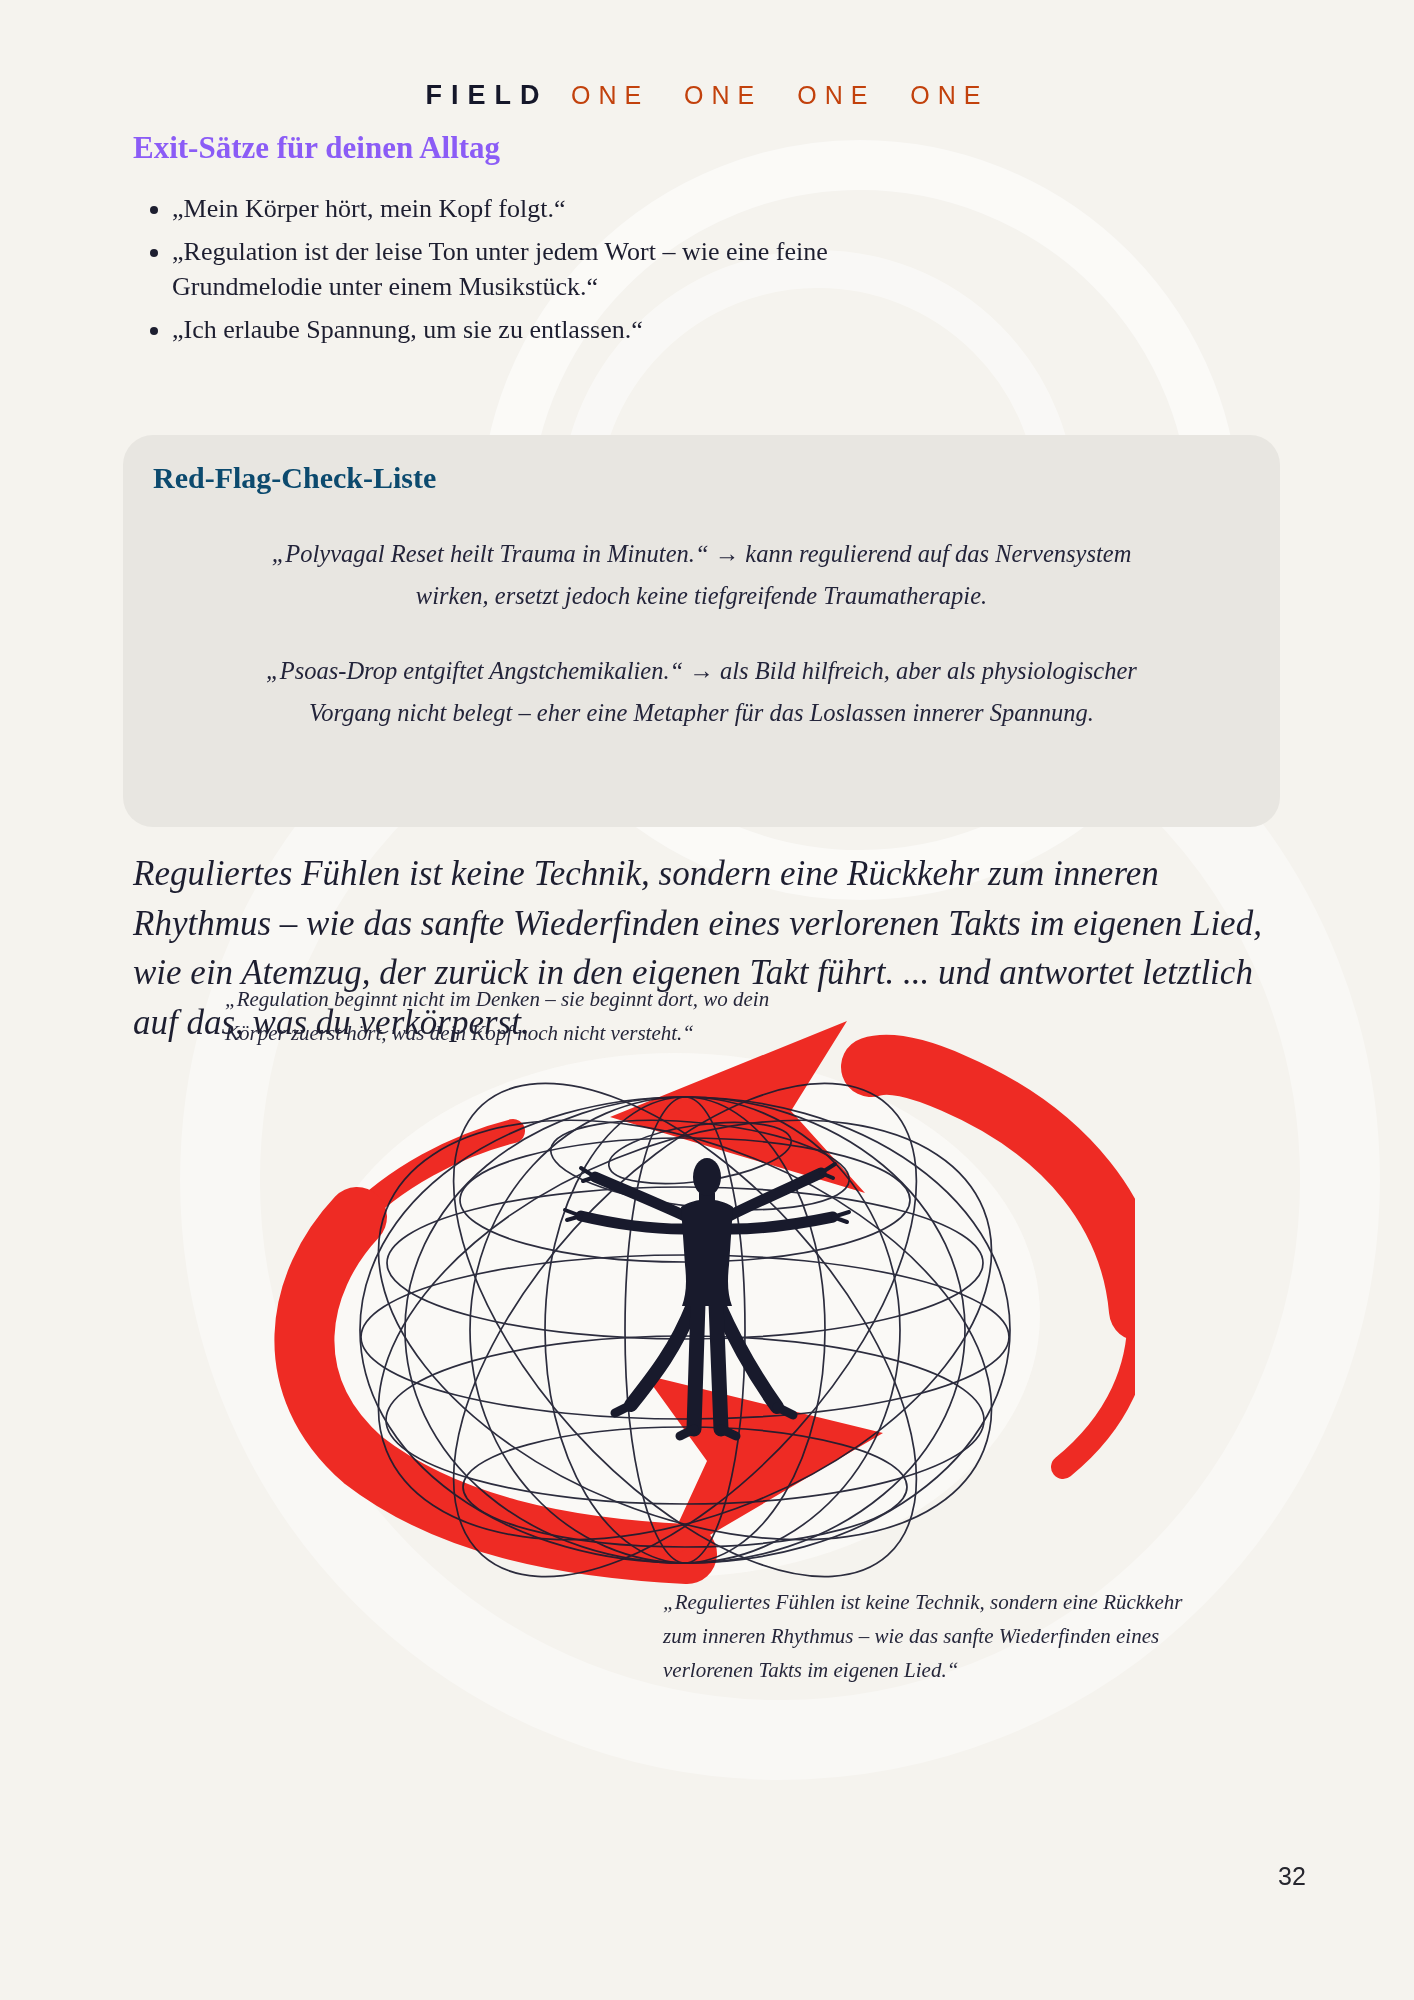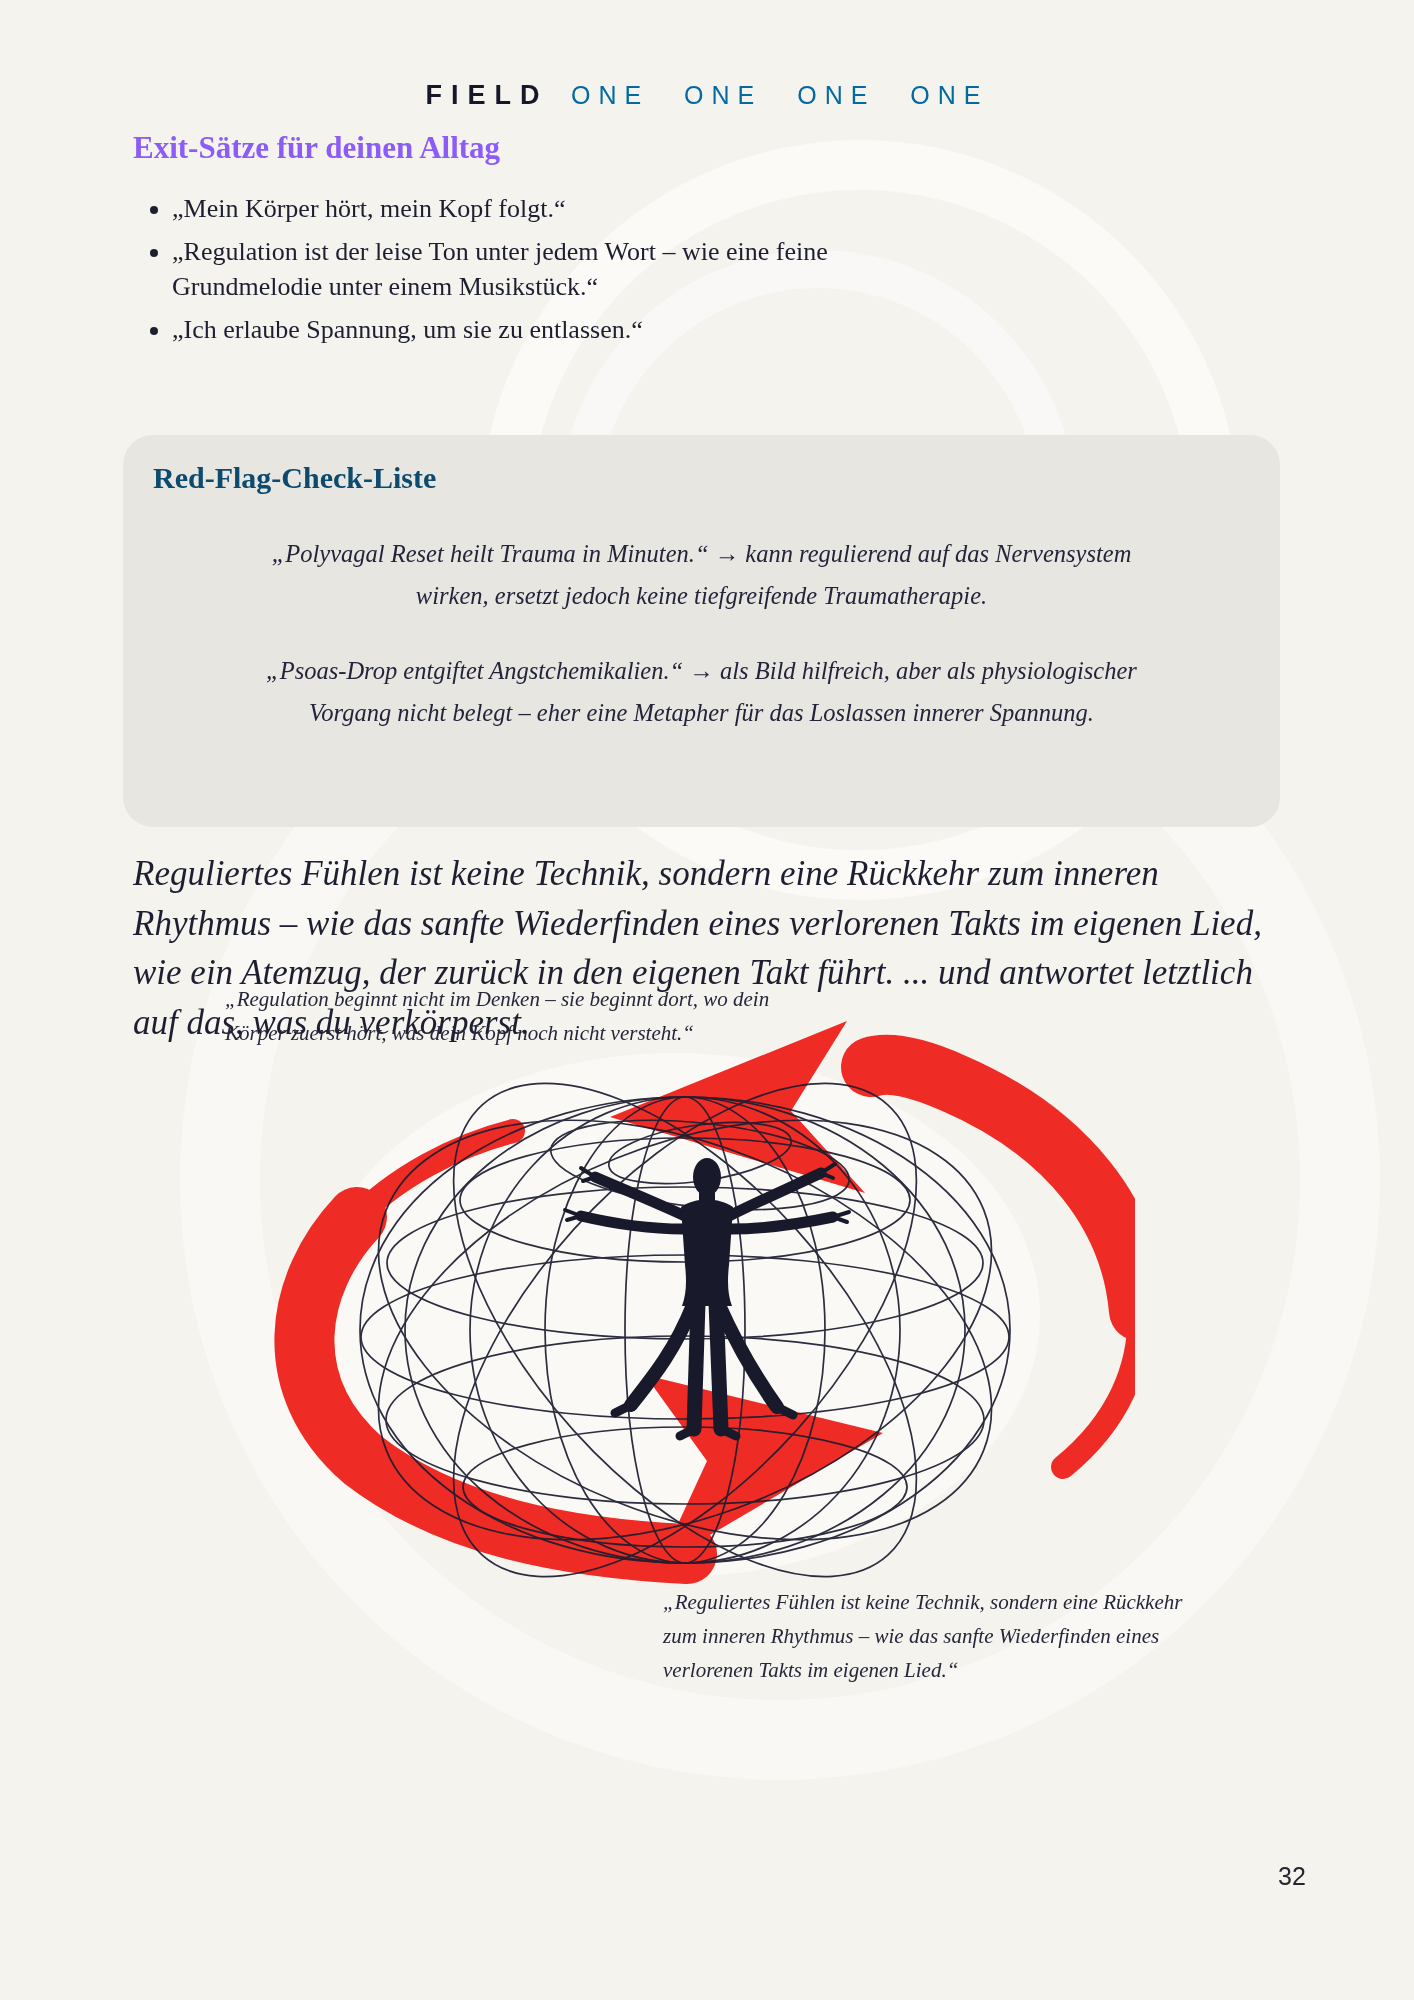--- a/index.html
+++ b/index.html
@@ -19,21 +19,21 @@
   .wm2{left:560px;top:250px;width:440px;height:440px;border-width:38px;border-color:rgba(255,255,255,0.45);}
   .wm3{left:180px;top:580px;width:1040px;height:1040px;border-width:80px;border-color:rgba(255,255,255,0.4);}
   
   .header{
     position:absolute;left:0;top:80px;width:100%;
     text-align:center;
     font-family:"Liberation Sans","DejaVu Sans",sans-serif;
     color:#15172a;white-space:nowrap;
   }
   .brand-bold{font-weight:700;font-size:27px;letter-spacing:9px;}
-  .brand-rest{font-weight:400;font-size:25px;letter-spacing:8px;word-spacing:20px;color:#0369a1;margin-left:18px;}
+  .brand-rest{font-weight:400;font-size:25px;letter-spacing:8px;word-spacing:20px;color:#c2410c;margin-left:18px;}
   
   .h1{
     position:absolute;left:133px;top:130px;
     font-size:31px;font-weight:700;color:#8b5cf6;margin:0;
   }
   .bullets{
     position:absolute;left:146px;top:192px;width:680px;
     margin:0;padding:0 0 0 26px;
     font-size:26px;line-height:1.32;color:#1d1e30;
   }

